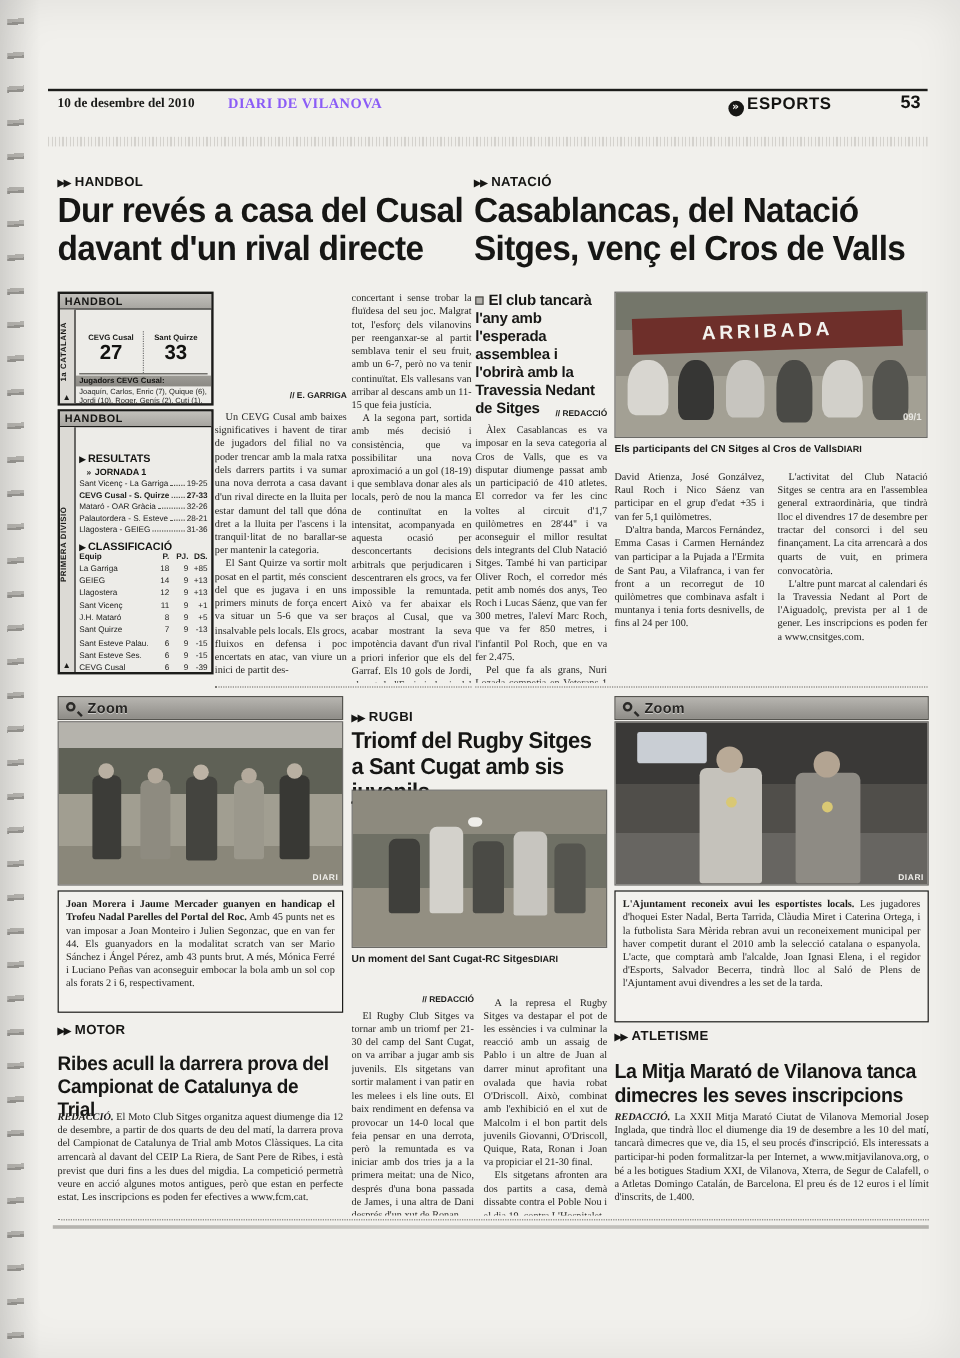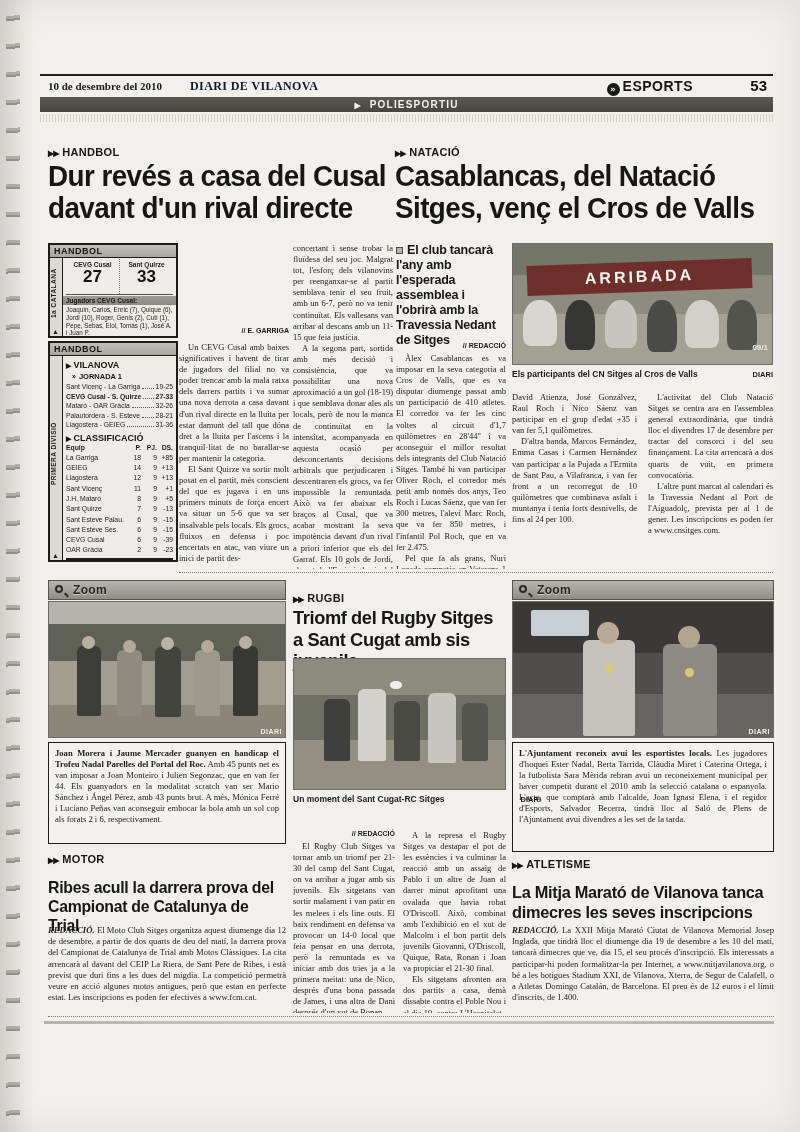--- a/index.html
+++ b/index.html
@@ -10,21 +10,21 @@
   .spiral { position:absolute; left:6px; top:0; width:14px; height:1132px;
             background: repeating-linear-gradient(176deg, transparent 0 16px, #a9a7a2 16px 19px, #807e79 19px 21px, transparent 21px 28px);
             opacity:.75; }
   .page-shade { position:absolute; left:0; top:0; width:34px; height:1132px;
             background: linear-gradient(90deg, rgba(0,0,0,.10), rgba(0,0,0,0)); }
 
   
   .top-rule { position:absolute; left:40px; top:74px; width:733px; height:2px; background:#1d1d1b; }
   .hdr { position:absolute; left:40px; top:78px; width:733px; height:17px; }
   .hdr-date { position:absolute; left:8px; top:2px; font:bold 11px "Liberation Serif", serif; color:#1b1b19; }
-  .hdr-masthead { position:absolute; left:150px; top:1px; font:bold 12px "Liberation Serif", serif; letter-spacing:.4px; color:#0f172a; }
+  .hdr-masthead { position:absolute; left:150px; top:1px; font:bold 12px "Liberation Serif", serif; letter-spacing:.4px; color:#8b5cf6; }
   .hdr-esports { position:absolute; right:80px; top:0; font:bold 14px "Liberation Sans", sans-serif; letter-spacing:.5px; color:#141412; }
   .esports-icon { display:inline-block; width:13px; height:13px; border-radius:50%; background:#17171 5; background:#171715;
                   color:#f3f2ee; font:bold 9px/13px "DejaVu Sans", sans-serif; text-align:center; vertical-align:-1px; margin-right:3px; }
   .hdr-pagenum { position:absolute; right:6px; top:-1px; font:bold 15px "Liberation Sans", sans-serif; color:#131311; }
   .band { position:absolute; left:40px; top:97px; width:733px; height:15px; background:linear-gradient(180deg,#5a5955,#45443f);
           color:#f2f1ed; text-align:center; font:bold 10px/15px "Liberation Sans", sans-serif; letter-spacing:1.2px; }
   .band .arrow { font-size:8px; margin-right:4px; }
   .hatch { position:absolute; left:40px; top:114px; width:733px; height:8px;
            background: repeating-linear-gradient(90deg,#d4d2cd 0 1px, #efeeea 1px 3px); }
 
@@ -41,21 +41,21 @@
   #scorebox { left:48px; top:243px; width:130px; height:95px; }
   #resultsbox { left:48px; top:341px; width:130px; height:221px; }
   .statbox-header { height:13px; background:linear-gradient(180deg,#c2c0bb,#a7a5a0); color:#141412;
                     font:bold 9px/13px "Liberation Sans", sans-serif; padding-left:4px; letter-spacing:.5px; border-bottom:1px solid #1c1c1a; }
   .statbox-body { display:flex; height:calc(100% - 13px); }
   .vstrip { width:13px; border-right:1px solid #1c1c1a; background:#dcdad5; position:relative; flex:none; }
   .vstrip .vtext { position:absolute; top:2px; left:0; width:13px; height:calc(100% - 12px);
                    writing-mode:vertical-rl; transform:rotate(180deg); text-align:center;
                    font:bold 6.5px "Liberation Sans", sans-serif; letter-spacing:.5px; color:#1a1a18; }
   .vstrip .vtriangle { position:absolute; bottom:1px; left:2px; font-size:7px; color:#1a1a18; }
-  .statbox-content { flex:1; padding:1px 3px; overflow:hidden; }
+  .statbox-content { flex:1; padding:18px 3px; overflow:hidden; }
 
   .score-row { display:flex; height:36px; border-bottom:1px solid #55544f; }
   .score-cell { flex:1; text-align:center; padding-top:2px; }
   .score-cell + .score-cell { border-left:1px dotted #777; }
   .team-name { font:bold 6.5px "Liberation Sans", sans-serif; color:#1b1b19; }
   .team-score { font:bold 17px/17px "Liberation Sans", sans-serif; color:#121210; }
   .players-band { margin:1px -3px 1px -3px; background:linear-gradient(180deg,#9d9b95,#8b8984); color:#14141 2; color:#141412;
                   font:bold 6.5px/9px "Liberation Sans", sans-serif; padding-left:3px; }
   .players-list { font:6.3px/7.8px "Liberation Sans", sans-serif; color:#1c1c1a; }
 
@@ -89,21 +89,21 @@
   #subhead-natacio { left:396px; top:243px; width:112px; height:95px; }
   #byline-natacio { left:396px; top:342px; width:110px; }
   #natacio-col1 { left:396px; top:353px; width:110px; height:216px; }
   #natacio-col2 { left:512px; top:392px; width:125px; height:178px; }
   #natacio-col3 { left:648px; top:392px; width:125px; height:178px; }
 
   
   .photo { position:absolute; overflow:hidden; border:1px solid #6b6a66; }
   .credit-on-photo { position:absolute; right:3px; bottom:2px; color:#efeeea; font:bold 7px "Liberation Sans", sans-serif; letter-spacing:.5px; }
   .photo-id { position:absolute; right:4px; bottom:12px; color:#e8e7e3; font:bold 8px "Liberation Sans", sans-serif; }
-  .caption-row { position:absolute; display:flex; justify-content:space-between; align-items:baseline; }
+  .caption-row { position:absolute; display:flex; align-items:baseline; }
   .caption-row .cap { font:bold 8.5px "Liberation Sans", sans-serif; color:#1a1a18; }
   .caption-row .credit { font:bold 7.5px "Liberation Sans", sans-serif; color:#1a1a18; }
 
   #photo-natacio { left:512px; top:243px; width:261px; height:122px;
       background:linear-gradient(180deg,#74766a 0 26%, #8e8b80 26% 58%, #a3a094 58% 100%); }
   #photo-natacio .banner { position:absolute; left:14px; top:18px; width:225px; height:30px; background:#6e2f2a;
       transform:rotate(-2deg); color:#f3f2ee; text-align:center; font:bold 16px/30px "Liberation Sans", sans-serif; letter-spacing:3px; }
   .blob { position:absolute; border-radius:45% 45% 20% 20%; }
   #caption-natacio { left:512px; top:369px; width:261px; }
 
@@ -152,21 +152,20 @@
   <div class="spiral"></div>
   <div class="page-shade"></div>
 
   <div class="top-rule"></div>
   <div class="hdr">
     <span class="hdr-date">10 de desembre del 2010</span>
     <span class="hdr-masthead">DIARI DE VILANOVA</span>
     <span class="hdr-esports"><span class="esports-icon">»</span><span>ESPORTS</span></span>
     <span class="hdr-pagenum">53</span>
   </div>
-  <div class="band"><span class="arrow">▶</span> <span>POLIESPORTIU</span></div>
   <div class="hatch"></div>
 
   <div class="kicker" style="left:48px; top:146px;"><span class="arrows">▶▶</span><span>HANDBOL</span></div>
   <div class="kicker" style="left:395px; top:146px;"><span class="arrows">▶▶</span><span>NATACIÓ</span></div>
 
   <div class="headline" id="headline-handbol">Dur revés a casa del Cusal davant d'un rival directe</div>
   <div class="headline" id="headline-natacio">Casablancas, del Natació Sitges, venç el Cros de Valls</div>
 
   <div class="statbox" id="scorebox">
     <div class="statbox-header">HANDBOL</div>
@@ -193,21 +192,21 @@
   </div>
 
   <div class="statbox" id="resultsbox">
     <div class="statbox-header">HANDBOL</div>
     <div class="statbox-body">
       <div class="vstrip">
         <span class="vtext">PRIMERA DIVISIÓ</span>
         <span class="vtriangle">▲</span>
       </div>
       <div class="statbox-content">
-        <div class="rlabel"><span class="arrow">▶</span><span>VILANOVA</span></div>
+        <div class="rlabel"><span class="arrow">▶</span><span>RESULTATS</span></div>
         <div class="jornada"><span class="squig">»</span><span>JORNADA 1</span></div>
         <div class="resrow">
             <span>Sant Vicenç - La Garriga</span>
             <span class="leader"></span>
             <span>19-25</span>
           </div>
         <div class="resrow bold">
             <span>CEVG Cusal - S. Quirze</span>
             <span class="leader"></span>
             <span>27-33</span>

